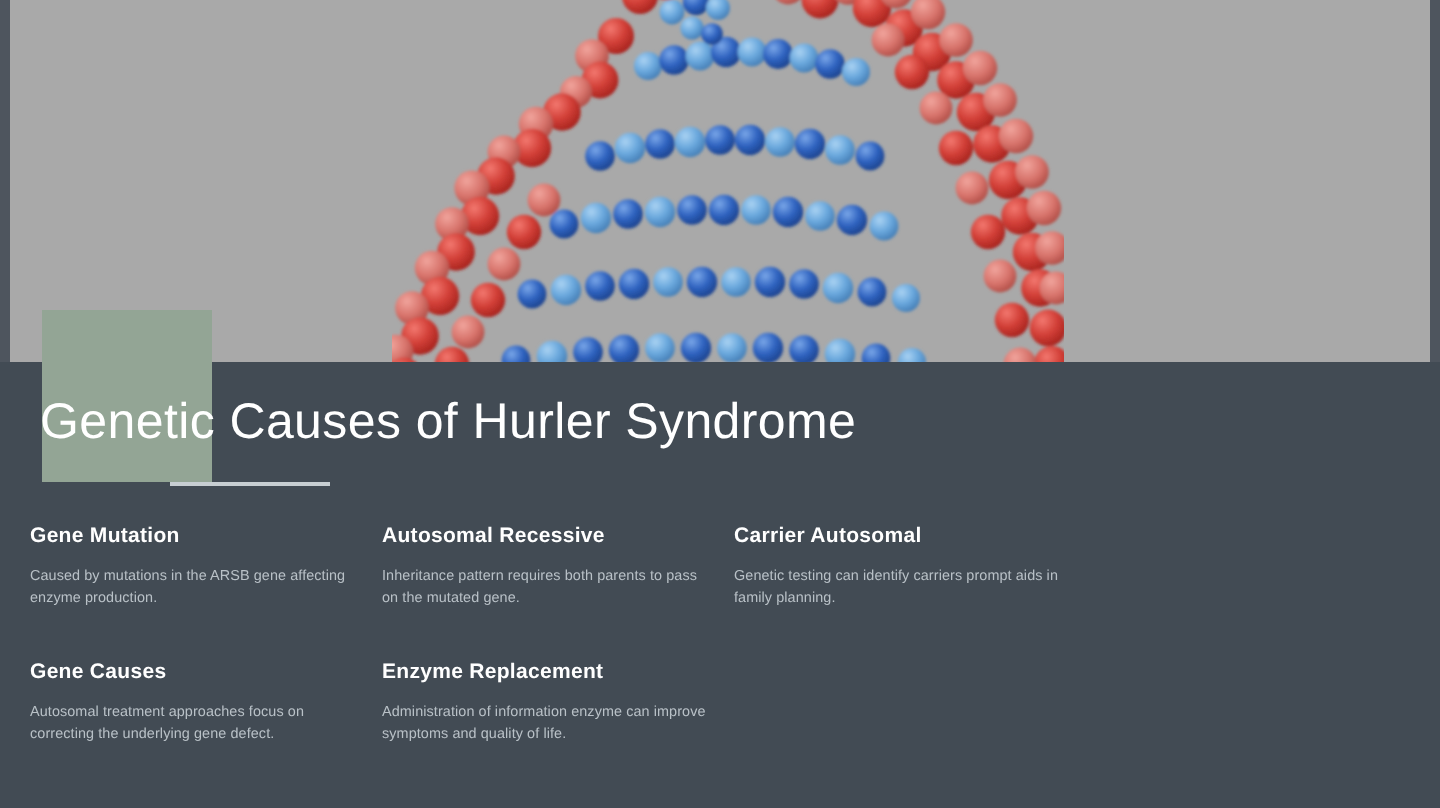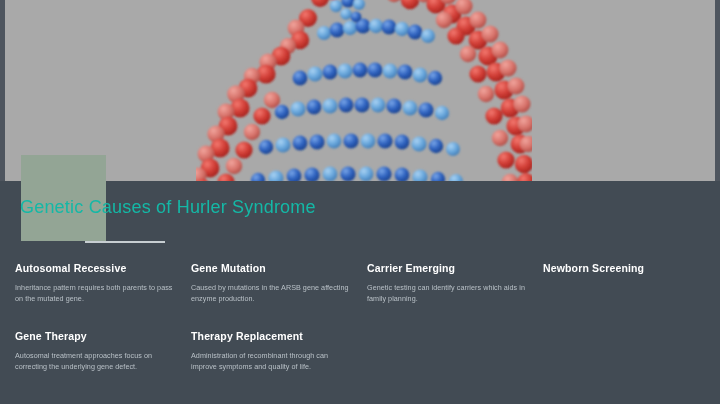--- a/index.html
+++ b/index.html
@@ -75,24 +75,24 @@
     background: #424b54;
     z-index: 2;
   }
 
   
   .title {
     position: absolute;
     left: 20px;
     top: 197px;
     z-index: 4;
-    font-size: 18px;
+    font-size: 25px;
     font-weight: 400;
     letter-spacing: .2px;
-    color: #14b8a6;
+    color: #ffffff;
     white-space: nowrap;
     line-height: 1.15;
   }
 
   .title-rule {
     position: absolute;
     left: 85px;
     top: 241px;
     width: 80px;
     height: 2px;
@@ -338,46 +338,45 @@
   <div class="accent-square"></div>
 
   <div class="band"></div>
 
   <h1 class="title">Genetic Causes of Hurler Syndrome</h1>
   <div class="title-rule"></div>
 
   <div class="grid">
 
     <div class="card">
+      <div class="card-title">Gene Mutation</div>
+      <div class="card-body">Caused by mutations in the ARSB gene affecting enzyme production.</div>
+    </div>
+
+    <div class="card">
       <div class="card-title">Autosomal Recessive</div>
       <div class="card-body">Inheritance pattern requires both parents to pass on the mutated gene.</div>
     </div>
 
     <div class="card">
-      <div class="card-title">Gene Mutation</div>
-      <div class="card-body">Caused by mutations in the ARSB gene affecting enzyme production.</div>
-    </div>
-
-    <div class="card">
-      <div class="card-title">Carrier Emerging</div>
-      <div class="card-body">Genetic testing can identify carriers which aids in family planning.</div>
-    </div>
-
-    <div class="card">
-      <div class="card-title">Newborn Screening</div>
-    </div>
-
-    <div class="card">
-      <div class="card-title">Gene Therapy</div>
+      <div class="card-title">Carrier Autosomal</div>
+      <div class="card-body">Genetic testing can identify carriers prompt aids in family planning.</div>
+    </div>
+
+    <div class="card">
+    </div>
+
+    <div class="card">
+      <div class="card-title">Gene Causes</div>
       <div class="card-body">Autosomal treatment approaches focus on correcting the underlying gene defect.</div>
     </div>
 
     <div class="card">
-      <div class="card-title">Therapy Replacement</div>
-      <div class="card-body">Administration of recombinant through can improve symptoms and quality of life.</div>
+      <div class="card-title">Enzyme Replacement</div>
+      <div class="card-body">Administration of information enzyme can improve symptoms and quality of life.</div>
     </div>
 
     <div class="card">
     </div>
 
   </div>
 
 </div>
 
 </body></html>

